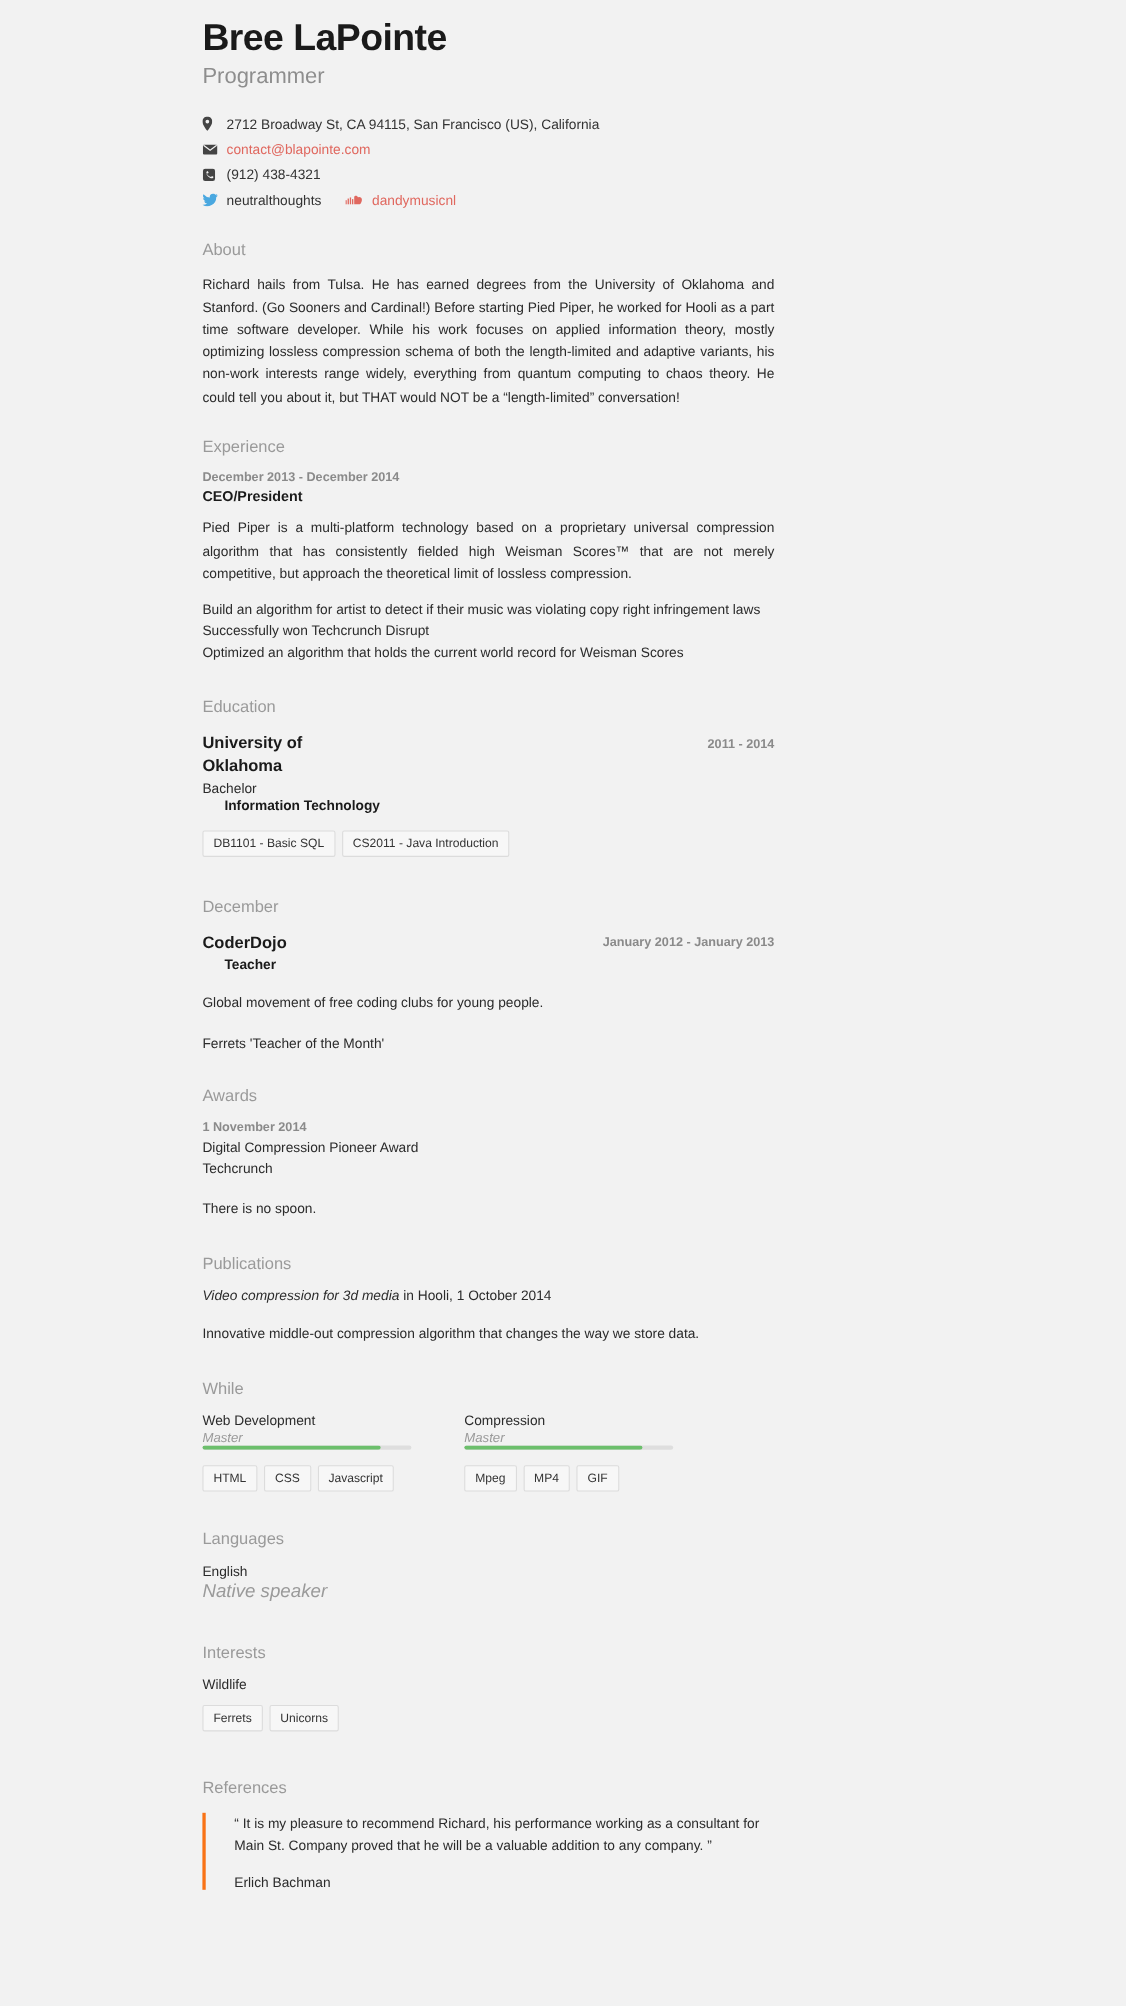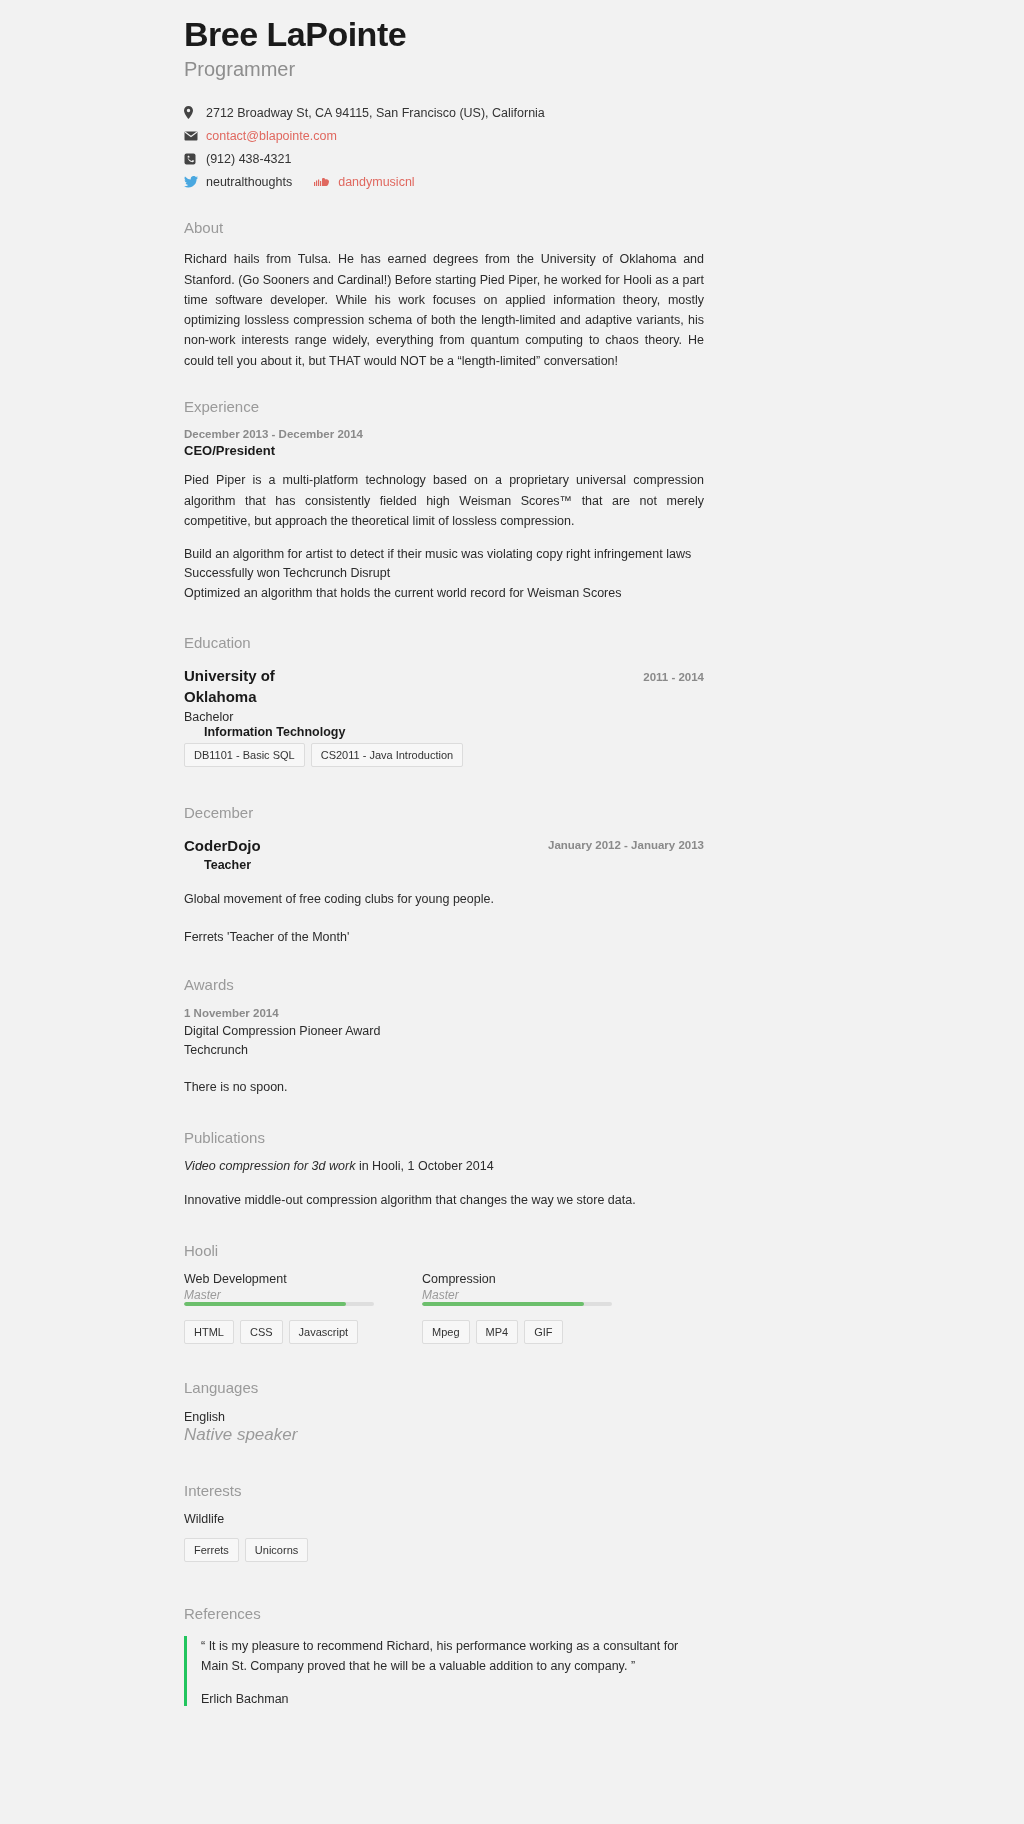--- a/index.html
+++ b/index.html
@@ -141,21 +141,21 @@
     font-weight: bold;
     margin-top: 1px;
     padding-left: 20px;
   }
 
   
   .tags {
     display: flex;
     flex-wrap: wrap;
     gap: 0;
-    margin-top: 4px;
+    margin-top: 16px;
   }
   .tag {
     border: 1px solid #dcdcdc;
     background: #f7f7f7;
     color: #333;
     font-size: 11px;
     padding: 5px 9px;
     margin-right: 6px;
     margin-bottom: 6px;
     border-radius: 2px;
@@ -208,22 +208,22 @@
   
   .pub-line {
     font-size: 12.5px;
     color: #2b2b2b;
     margin-bottom: 14px;
   }
   .pub-line em { font-style: italic; }
 
   
   .reference {
-    border-left: 3px solid #22c55e;
-    padding-left: 14px;
+    border-left: 3px solid #f97316;
+    padding-left: 26px;
     margin-top: 8px;
   }
   .quote {
     font-size: 12.5px;
     line-height: 1.62;
     color: #2b2b2b;
     margin: 0 0 16px 0;
   }
   .ref-name {
     font-size: 12.5px;
@@ -337,28 +337,28 @@
       <h2 class="section-title">Awards</h2>
       <div class="date-line">1 November 2014</div>
       <p class="plain">Digital Compression Pioneer Award</p>
       <p class="plain">Techcrunch</p>
       <p class="plain" style="margin-top:18px;">There is no spoon.</p>
     </div>
 
     <div class="section" style="margin-bottom:30px;">
       <h2 class="section-title">Publications</h2>
       <div class="pub-line">
-        <em>Video compression for 3d work</em>
+        <em>Video compression for 3d media</em>
         <span>in Hooli, 1 October 2014</span>
       </div>
       <p class="plain" style="margin-top:18px;">Innovative middle-out compression algorithm that changes the way we store data.</p>
     </div>
 
     <div class="section" style="margin-bottom:28px;">
-      <h2 class="section-title">Hooli</h2>
+      <h2 class="section-title">While</h2>
       <div class="skills-grid">
 
         <div class="skill-col">
           <div class="skill-name">Web Development</div>
           <div class="skill-level">Master</div>
           <div class="bar-track">
             <div class="bar-fill" style="width:85%"></div>
           </div>
           <div class="tags skill-tags">
             <span class="tag">HTML</span>

